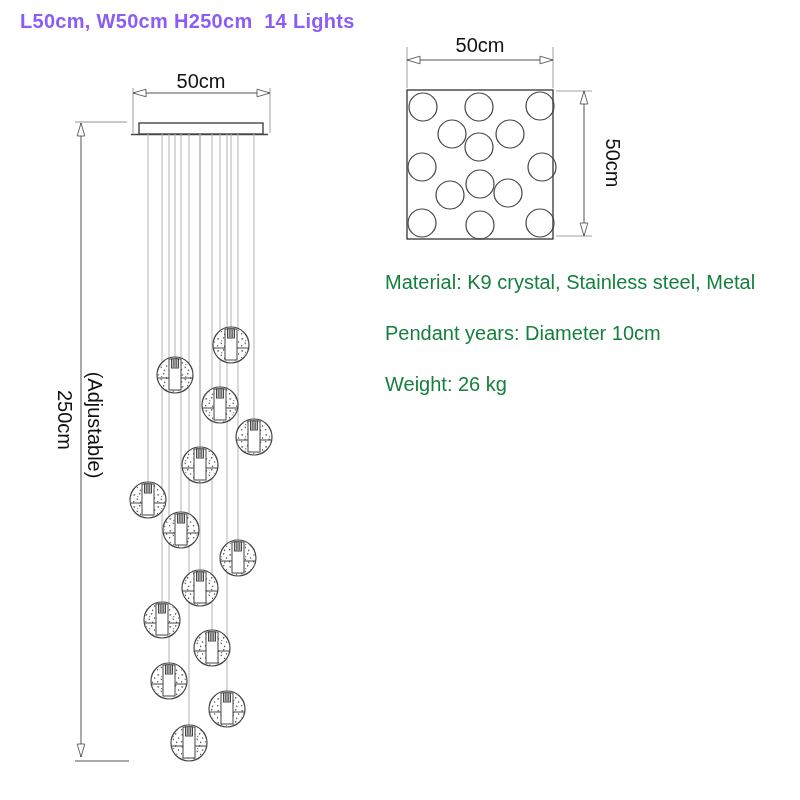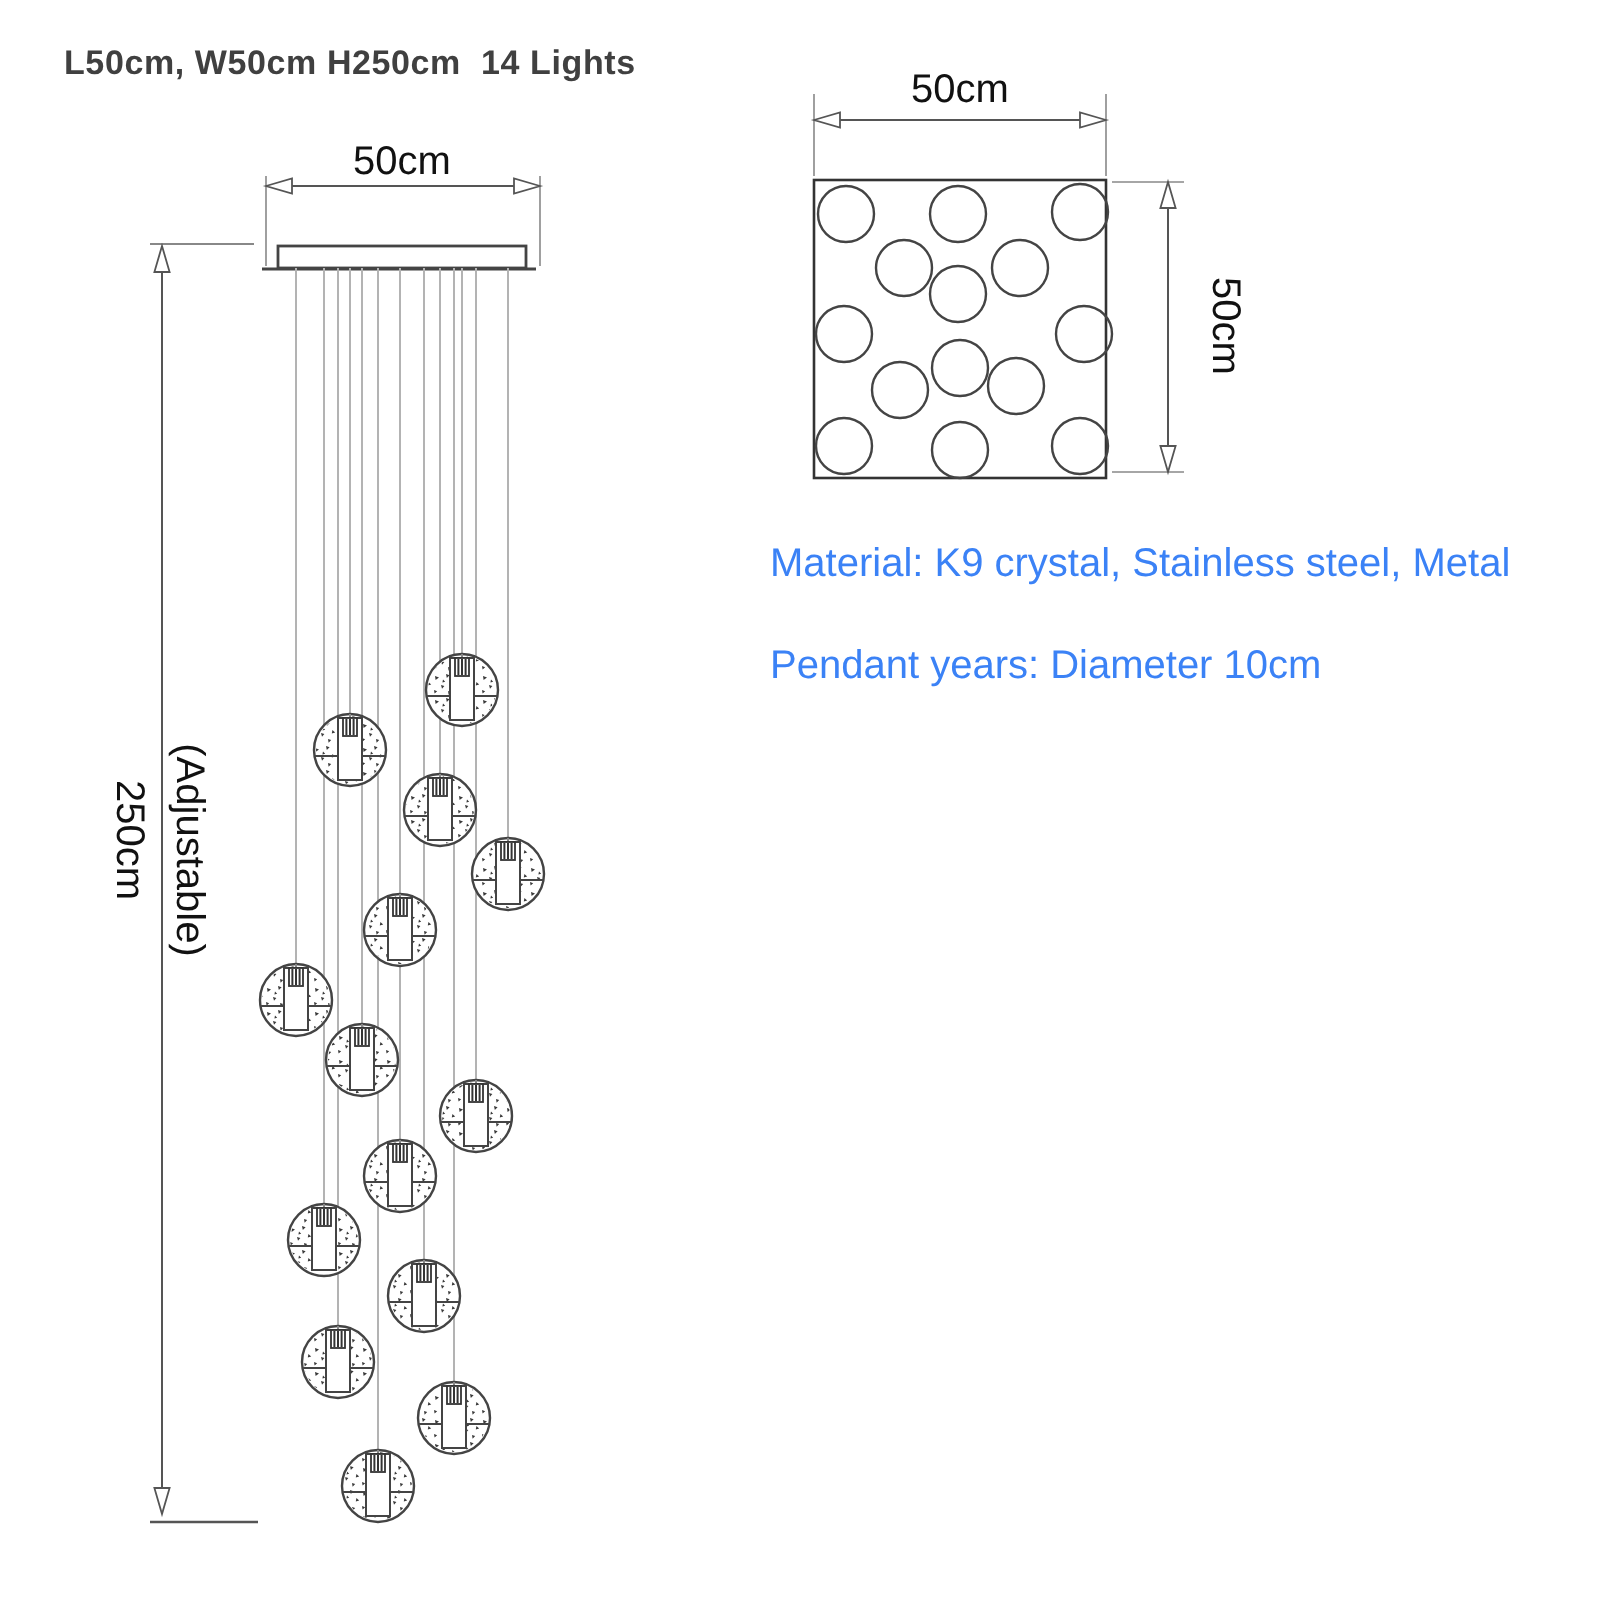--- a/index.html
+++ b/index.html
@@ -1,39 +1,39 @@
 <!DOCTYPE html>
 <html><head>
 <meta charset="utf-8">
 <style>
   html,body{margin:0;padding:0;}
   body{
     width:800px;height:800px;position:relative;background:#ffffff;
     font-family:"Liberation Sans",sans-serif;overflow:hidden;
   }
   #page-title{
-    position:absolute;left:16px;top:6px;margin:16px;
-    font-size:17px;font-weight:bold;color:#404040;letter-spacing:.3px;
+    position:absolute;left:16px;top:6px;margin:4px;
+    font-size:20px;font-weight:bold;color:#8b5cf6;letter-spacing:.3px;
     white-space:pre;font-family:"Liberation Sans",sans-serif;
   }
   #diagram{position:absolute;left:0;top:0;}
   .dim-label{
     position:absolute;font-size:20px;color:#111;white-space:pre;
   }
   .h-label{width:100px;text-align:center;}
   .v-wrap{position:absolute;width:0;height:0;}
   .v-wrap .v-text{
     display:inline-block;white-space:nowrap;font-size:20px;color:#111;
     transform:translate(-50%,-50%) rotate(90deg);
   }
   #spec-list{
     position:absolute;left:385px;top:270px;width:400px;
   }
   .spec-line{
-    font-size:20px;line-height:24px;margin-bottom:27px;color:#3b82f6;
+    font-size:20px;line-height:24px;margin-bottom:27px;color:#15803d;
     white-space:pre;
   }
 </style>
 </head>
 <body>
 
 <h1 id="page-title">L50cm, W50cm H250cm  14 Lights</h1>
 
 <svg id="diagram" width="800" height="800" viewBox="0 0 800 800">
   <defs>
@@ -272,13 +272,14 @@
 
 <div class="dim-label h-label" id="tv-width-label" style="left: 430px; top: 34px;">50cm</div>
 
 <div class="v-wrap" id="tv-height-wrap" style="left: 612px; top: 163px;">
   <span class="v-text">50cm</span>
 </div>
 
 <div id="spec-list">
   <div class="spec-line">Material: K9 crystal, Stainless steel, Metal</div>
   <div class="spec-line">Pendant years: Diameter 10cm</div>
+  <div class="spec-line">Weight: 26 kg</div>
 </div>
 
 </body></html>

